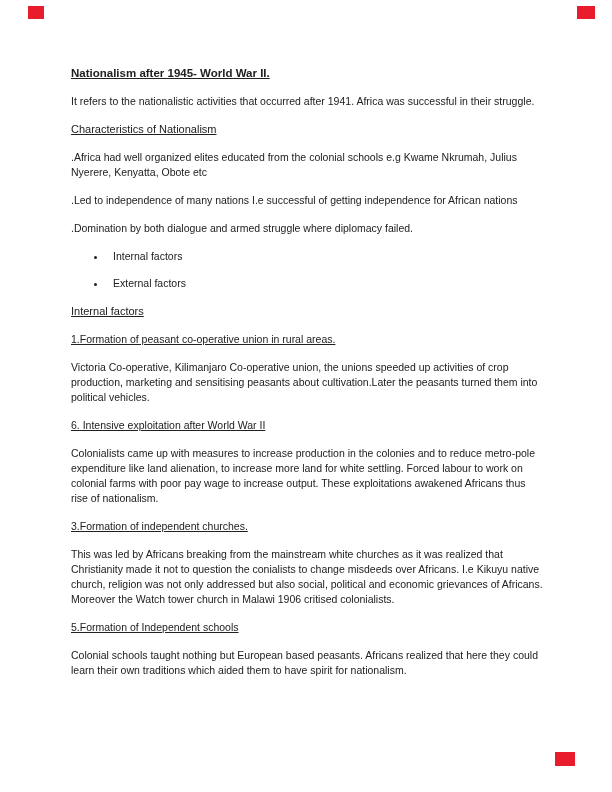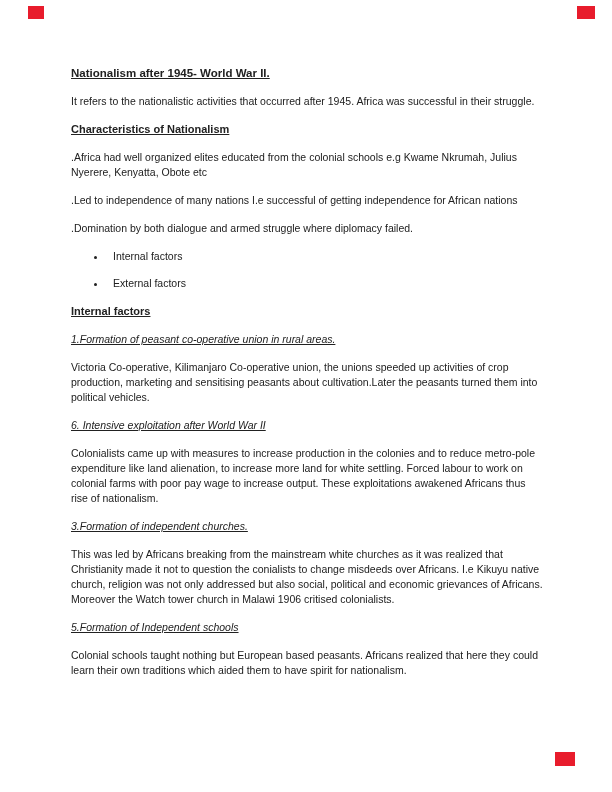--- a/index.html
+++ b/index.html
@@ -32,28 +32,27 @@
     line-height: 15px;
   }
   .title {
     font-size: 11.5px;
     font-weight: bold;
     text-decoration: underline;
     margin: 0 0 13px 0;
   }
   .heading {
     font-size: 11px;
-    font-weight: bold;
+    font-weight: normal;
     text-decoration: underline;
     margin: 0 0 13px 0;
   }
   .subheading {
     text-decoration: underline;
     margin: 0 0 13px 0;
-    font-style: italic;
   }
   p.para {
     margin: 0 0 13px 0;
   }
   ul.bullets {
     list-style: disc;
     margin: 0 0 13px 0;
     padding-left: 36px;
   }
   ul.bullets li {
@@ -67,21 +66,21 @@
 <div class="page">
 
   <div class="marker tl" style="background: rgb(232, 28, 44);"></div>
   <div class="marker tr" style="background: rgb(232, 28, 44);"></div>
   <div class="marker br" style="background: rgb(232, 28, 44);"></div>
 
   <div class="content">
 
     <div class="title">Nationalism after 1945- World  War II.</div>
 
-    <p class="para">It refers to the nationalistic activities  that occurred after 1945. Africa was successful in their struggle.</p>
+    <p class="para">It refers to the nationalistic activities  that occurred after 1941. Africa was successful in their struggle.</p>
 
     <div class="heading">Characteristics of Nationalism</div>
 
     <p class="para">.Africa had well organized elites educated from the colonial schools e.g Kwame Nkrumah, Julius Nyerere, Kenyatta, Obote etc</p>
     <p class="para">.Led to independence of many nations I.e successful of getting  independence for African nations</p>
     <p class="para">.Domination by both dialogue and armed struggle where diplomacy failed.</p>
 
 
     <ul class="bullets">
       <li>Internal factors</li>

